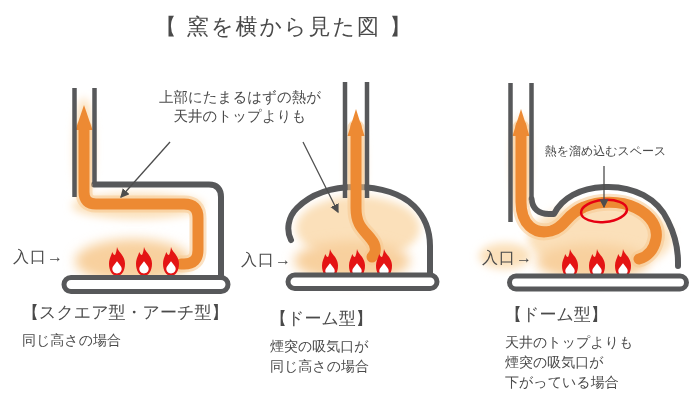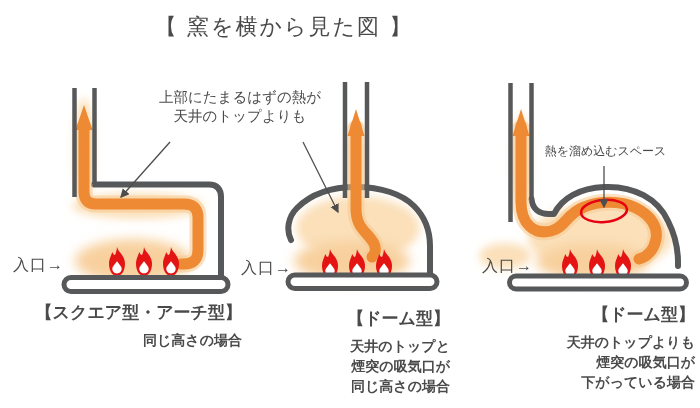--- a/index.html
+++ b/index.html
@@ -21,23 +21,23 @@
   .arrowhead{fill:var(--orange);}
   .glow{fill:var(--glow);}
   .glow-strong{fill:var(--glowstrong);}
   .flame-outer{fill:var(--flame);}
   .flame-inner{fill:#fff;}
   .ann-line{stroke:#4d4d4d;stroke-width:1.3;fill:none;}
   .red-ellipse{stroke:var(--red);stroke-width:2.5;fill:none;}
   .ann{position:absolute;text-align:center;font-size:14.5px;line-height:19px;color:var(--text);}
   .ann-left{left:140px;top:88px;width:200px;}
   .ann-right{left:533px;top:142px;width:145px;font-size:12px;}
-  .entrance{position:absolute;font-size:16px;color:var(--text);letter-spacing:1px;margin-top:8px;}
+  .entrance{position:absolute;font-size:16px;color:var(--text);letter-spacing:1px;}
   .e1{left:13px;top:247px;} .e2{left:241px;top:250px;} .e3{left:482px;top:248px;}
-  .caption{position:absolute;text-align:right;color:var(--text);font-weight:bold;}
+  .caption{position:absolute;text-align:left;color:var(--text);}
   .cap-title{font-size:17px;line-height:22px;margin-bottom:6px;}
   .cap-line{font-size:14px;line-height:20px;}
   .cap1{left:22px;top:302px;width:220px;}
   .cap2{left:270px;top:308px;width:180px;}
   .cap3{left:505px;top:304px;width:190px;}
 </style>
 </head>
 <body>
 
 <div class="canvas">
@@ -124,21 +124,20 @@
   <div class="entrance e1">入口→</div>
   <div class="entrance e2">入口→</div>
   <div class="entrance e3">入口→</div>
 
   <div class="caption cap1">
     <div class="cap-title">【スクエア型・アーチ型】</div>
     <div class="cap-line">同じ高さの場合</div>
   </div>
   <div class="caption cap2">
     <div class="cap-title">【ドーム型】</div>
-    <div class="cap-line">天井のトップと</div>
     <div class="cap-line">煙突の吸気口が</div>
     <div class="cap-line">同じ高さの場合</div>
   </div>
   <div class="caption cap3">
     <div class="cap-title">【ドーム型】</div>
     <div class="cap-line">天井のトップよりも</div>
     <div class="cap-line">煙突の吸気口が</div>
     <div class="cap-line">下がっている場合</div>
   </div>
 

